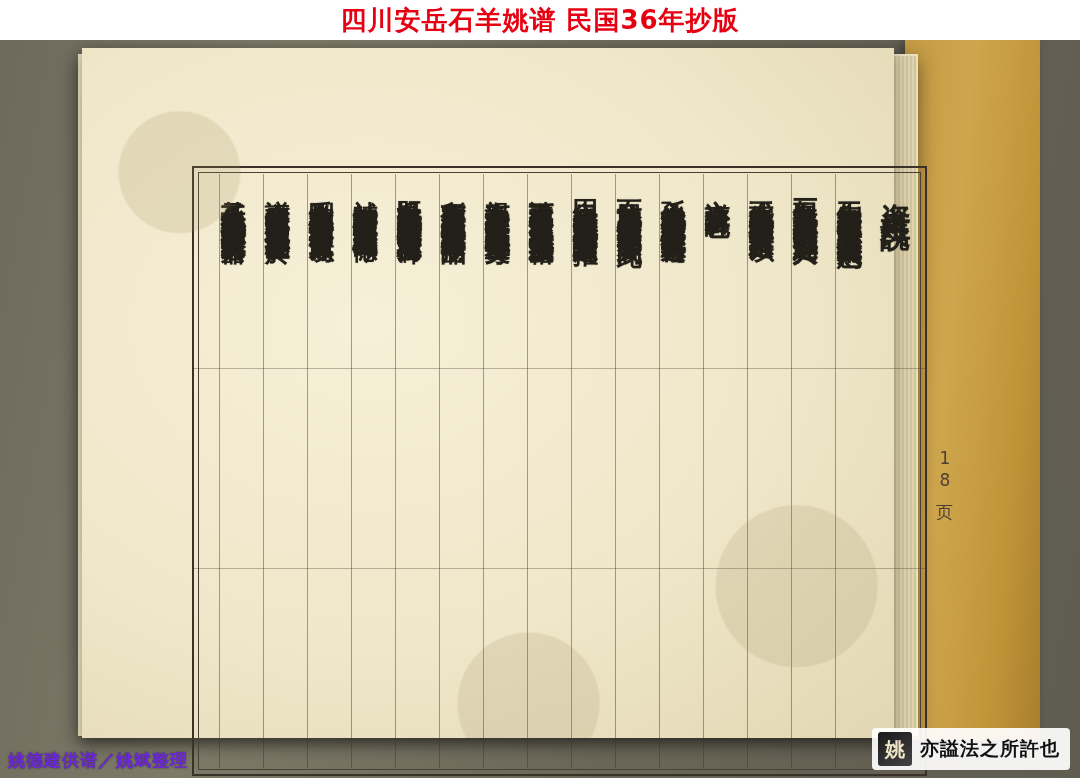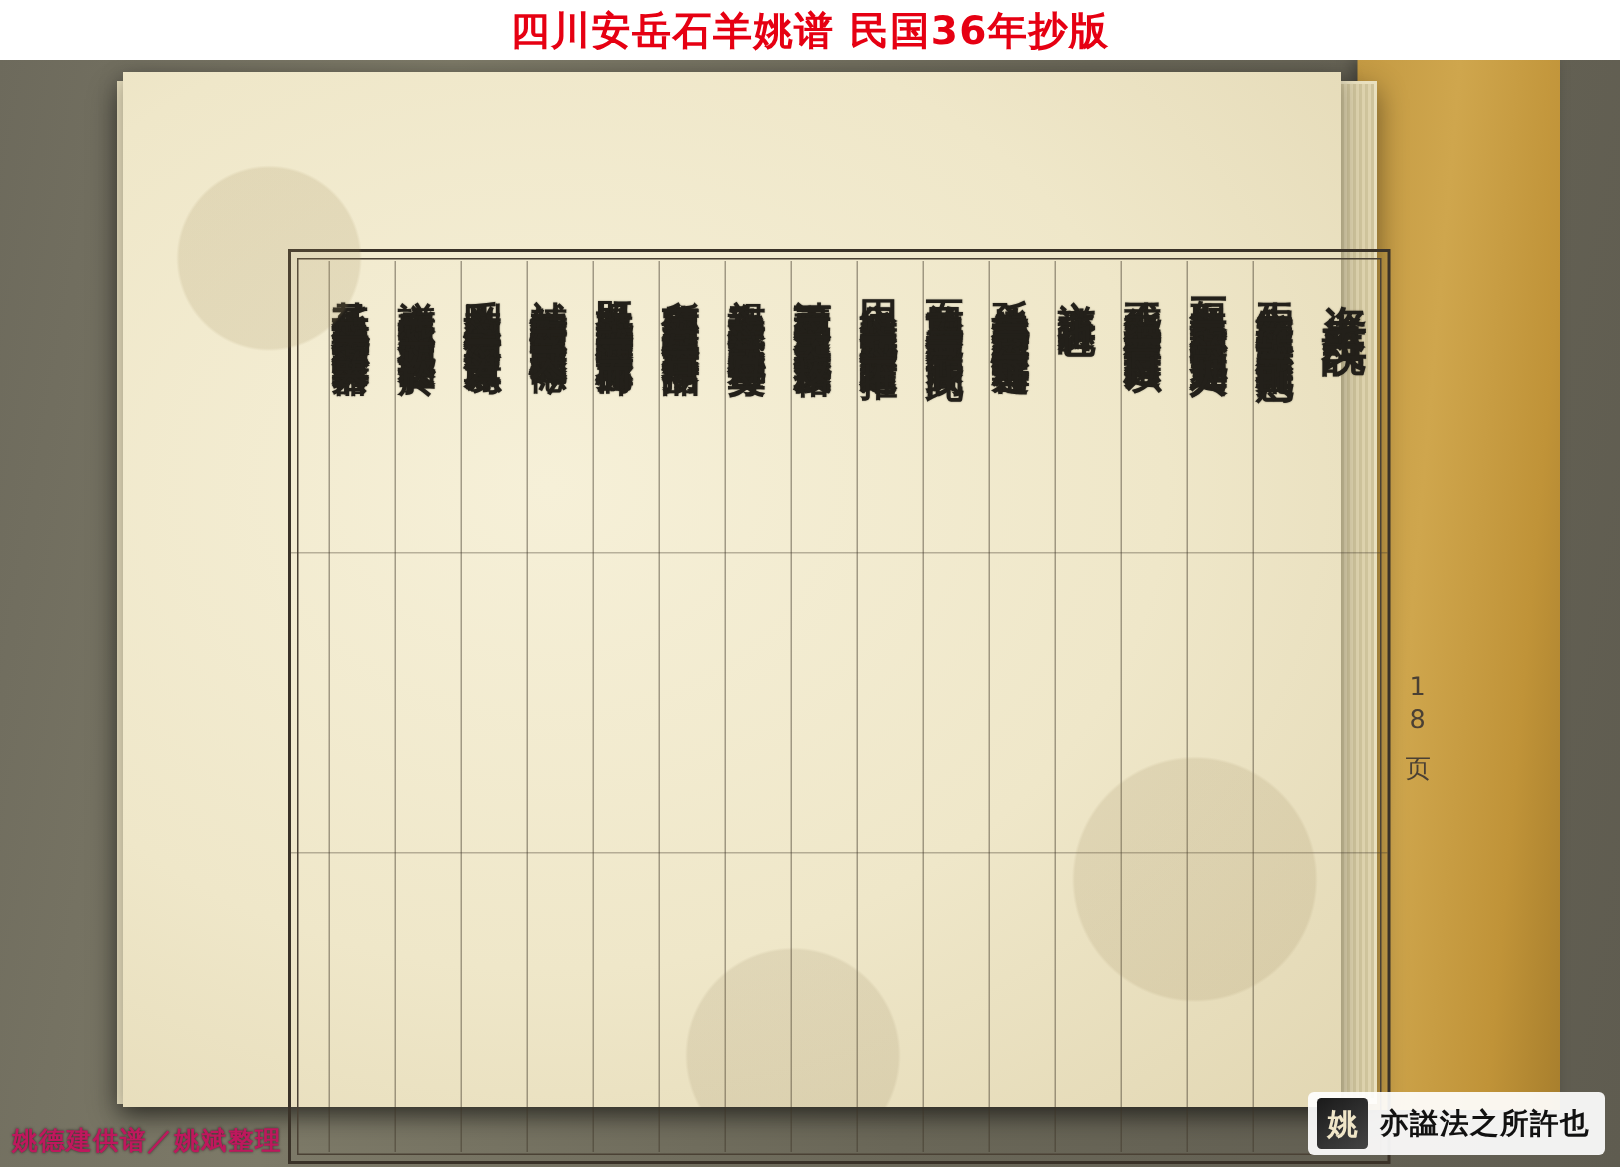--- a/index.html
+++ b/index.html
@@ -200,21 +200,21 @@
     letter-spacing: 2px;
   }
 
   
   .credit {
     position: absolute;
     left: 8px;
     bottom: 6px;
     font-size: 17px;
     font-weight: bold;
-    color: #be185d;
+    color: #6d28d9;
     text-shadow: 0 0 2px rgba(0,0,0,0.6);
     letter-spacing: 1px;
     z-index: 7;
   }
   .wechat-badge {
     position: absolute;
     right: 10px;
     bottom: 8px;
     display: flex;
     align-items: center;

